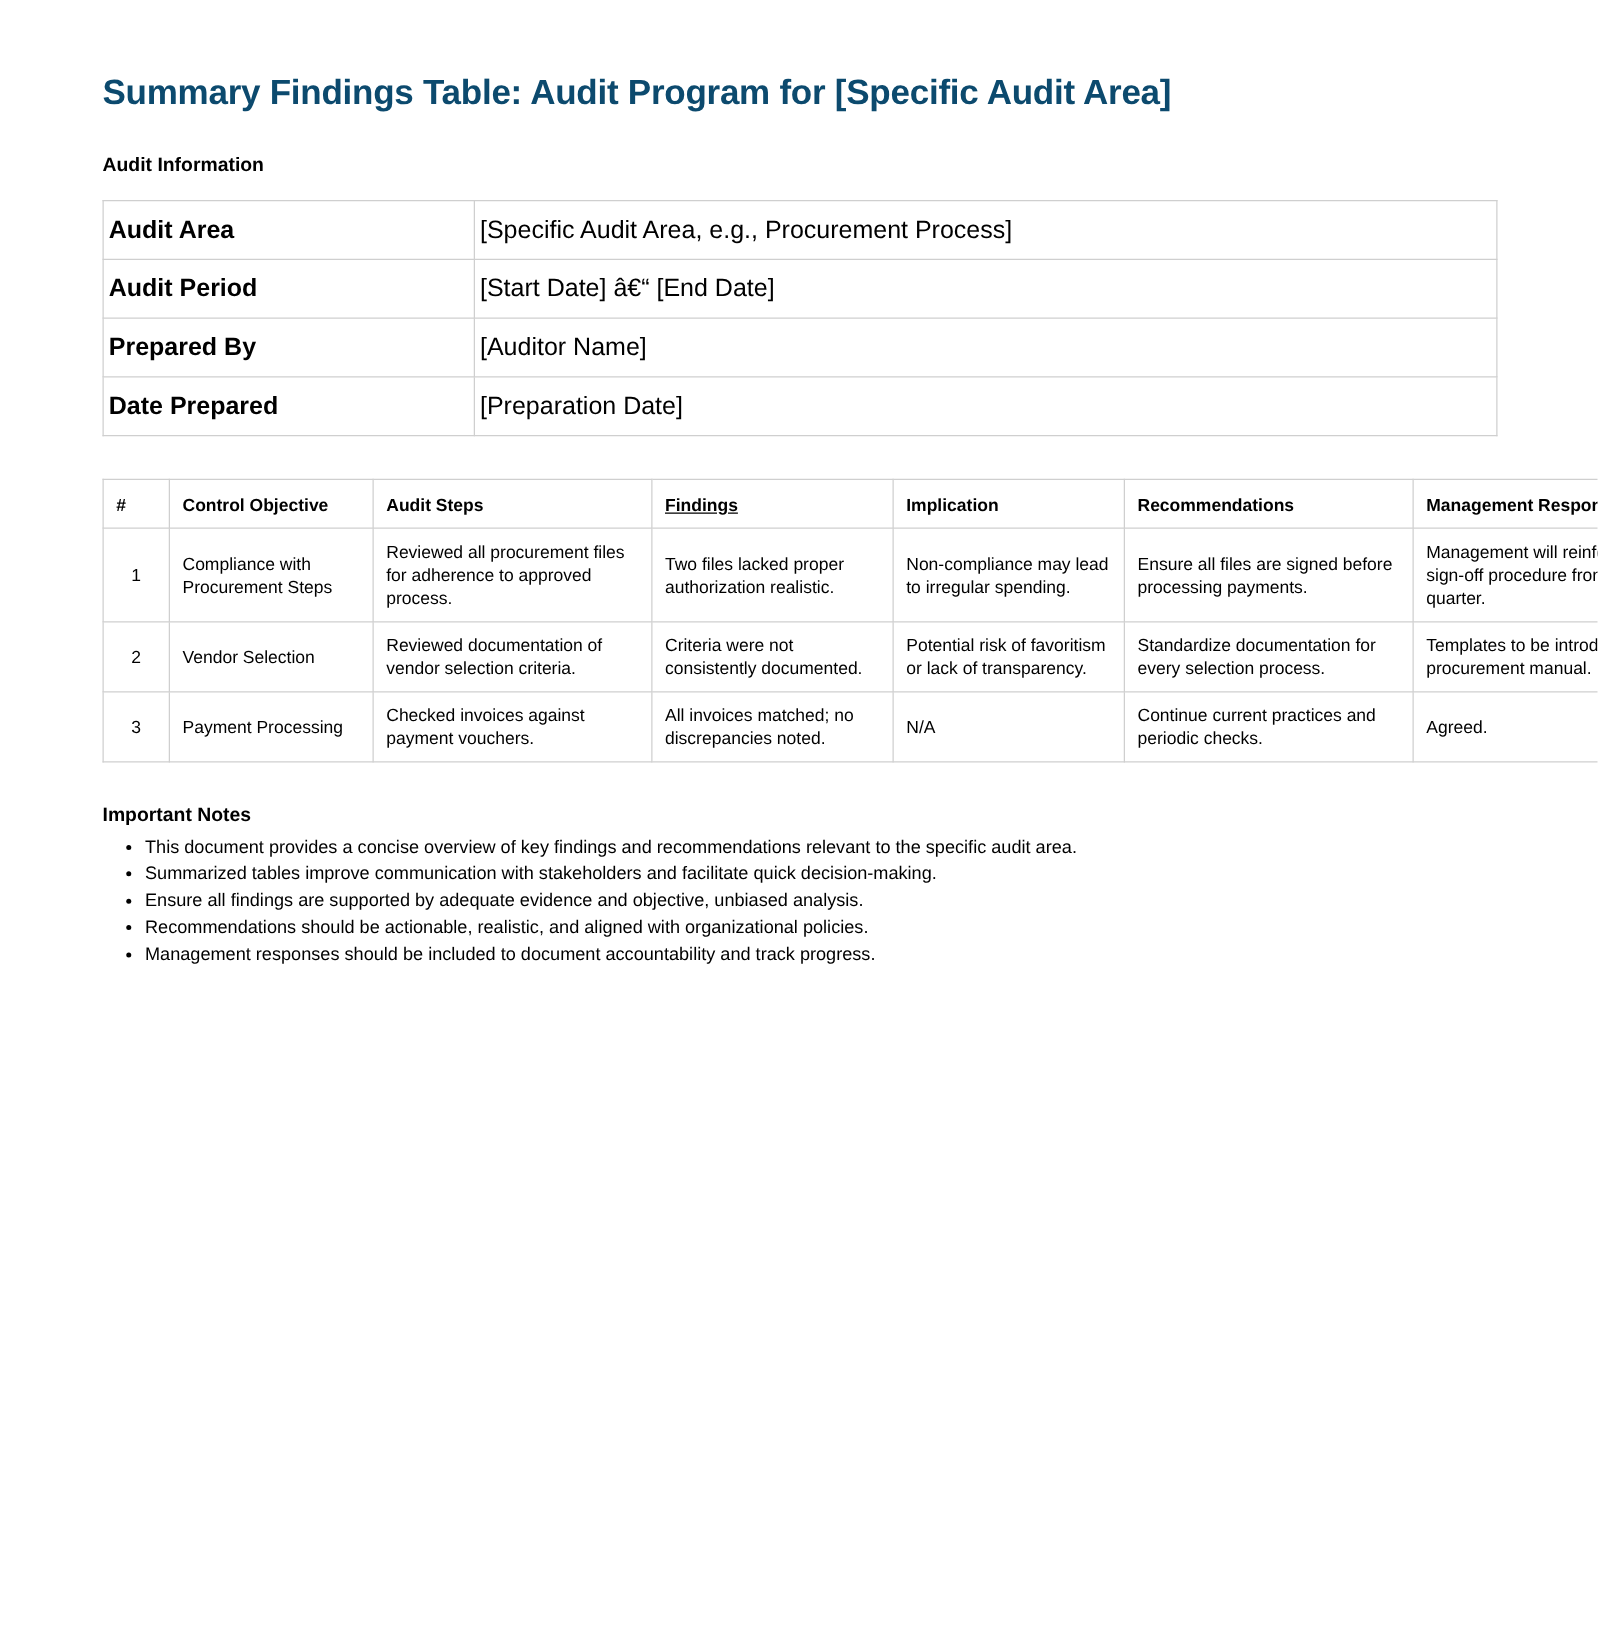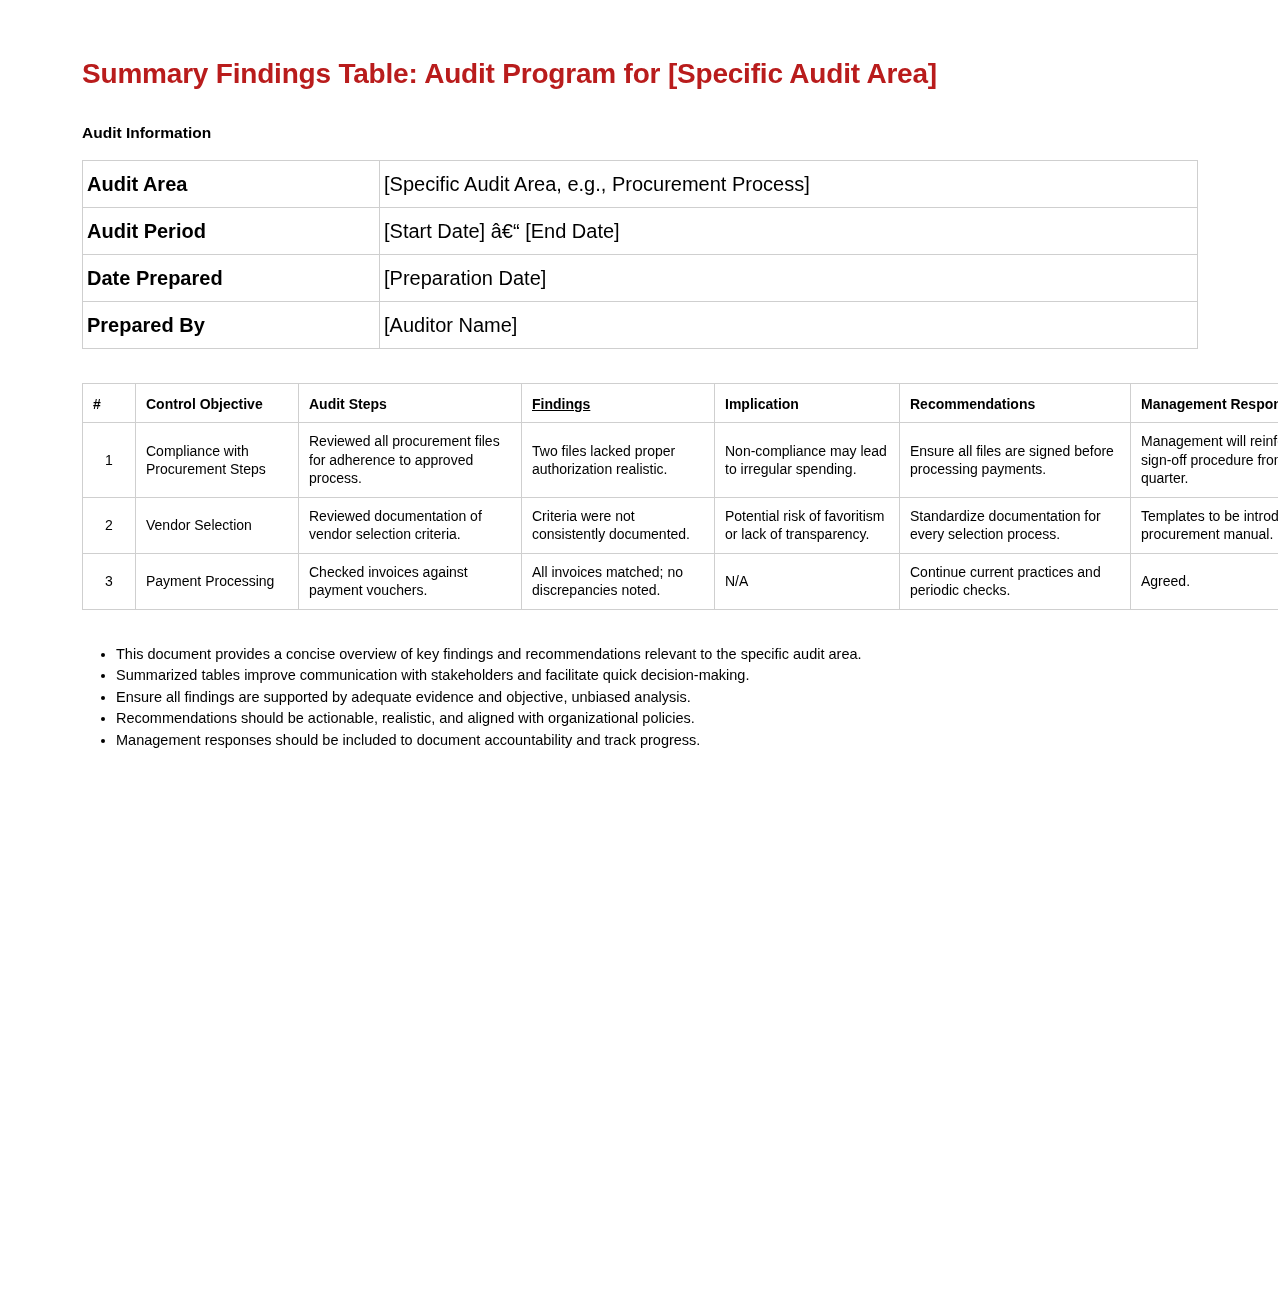--- a/index.html
+++ b/index.html
@@ -15,21 +15,21 @@
   }
   .page {
     padding: 48px 80px 40px 82px;
     box-sizing: border-box;
   }
   h1.doc-title {
     font-size: 28px;
     font-weight: bold;
     margin: 10px 0 34px 0;
     letter-spacing: -0.2px;
-    color: #b91c1c;
+    color: #0c4a6e;
   }
   h2.section-title {
     font-size: 15.5px;
     font-weight: bold;
     margin: 12px 0 18px 0;
     color: #000;
   }
   .section {
     margin-bottom: 34px;
   }
@@ -102,26 +102,26 @@
       <tbody>
         <tr>
           <td class="label">Audit Area</td>
           <td>[Specific Audit Area, e.g., Procurement Process]</td>
         </tr>
         <tr>
           <td class="label">Audit Period</td>
           <td>[Start Date] â€“ [End Date]</td>
         </tr>
         <tr>
+          <td class="label">Prepared By</td>
+          <td>[Auditor Name]</td>
+        </tr>
+        <tr>
           <td class="label">Date Prepared</td>
           <td>[Preparation Date]</td>
-        </tr>
-        <tr>
-          <td class="label">Prepared By</td>
-          <td>[Auditor Name]</td>
         </tr>
       </tbody>
     </table>
   </div>
 
   <div class="section">
     <table class="findings-table">
       <thead>
         <tr>
           <th class="col-num">#</th>
@@ -159,20 +159,21 @@
           <td>All invoices matched; no discrepancies noted.</td>
           <td>N/A</td>
           <td>Continue current practices and periodic checks.</td>
           <td>Agreed.</td>
         </tr>
       </tbody>
     </table>
   </div>
 
   <div class="section">
+    <div class="notes-title">Important Notes</div>
     <ul class="notes">
       <li>This document provides a concise overview of key findings and recommendations relevant to the specific audit area.</li>
       <li>Summarized tables improve communication with stakeholders and facilitate quick decision-making.</li>
       <li>Ensure all findings are supported by adequate evidence and objective, unbiased analysis.</li>
       <li>Recommendations should be actionable, realistic, and aligned with organizational policies.</li>
       <li>Management responses should be included to document accountability and track progress.</li>
     </ul>
   </div>
 
 </div>

